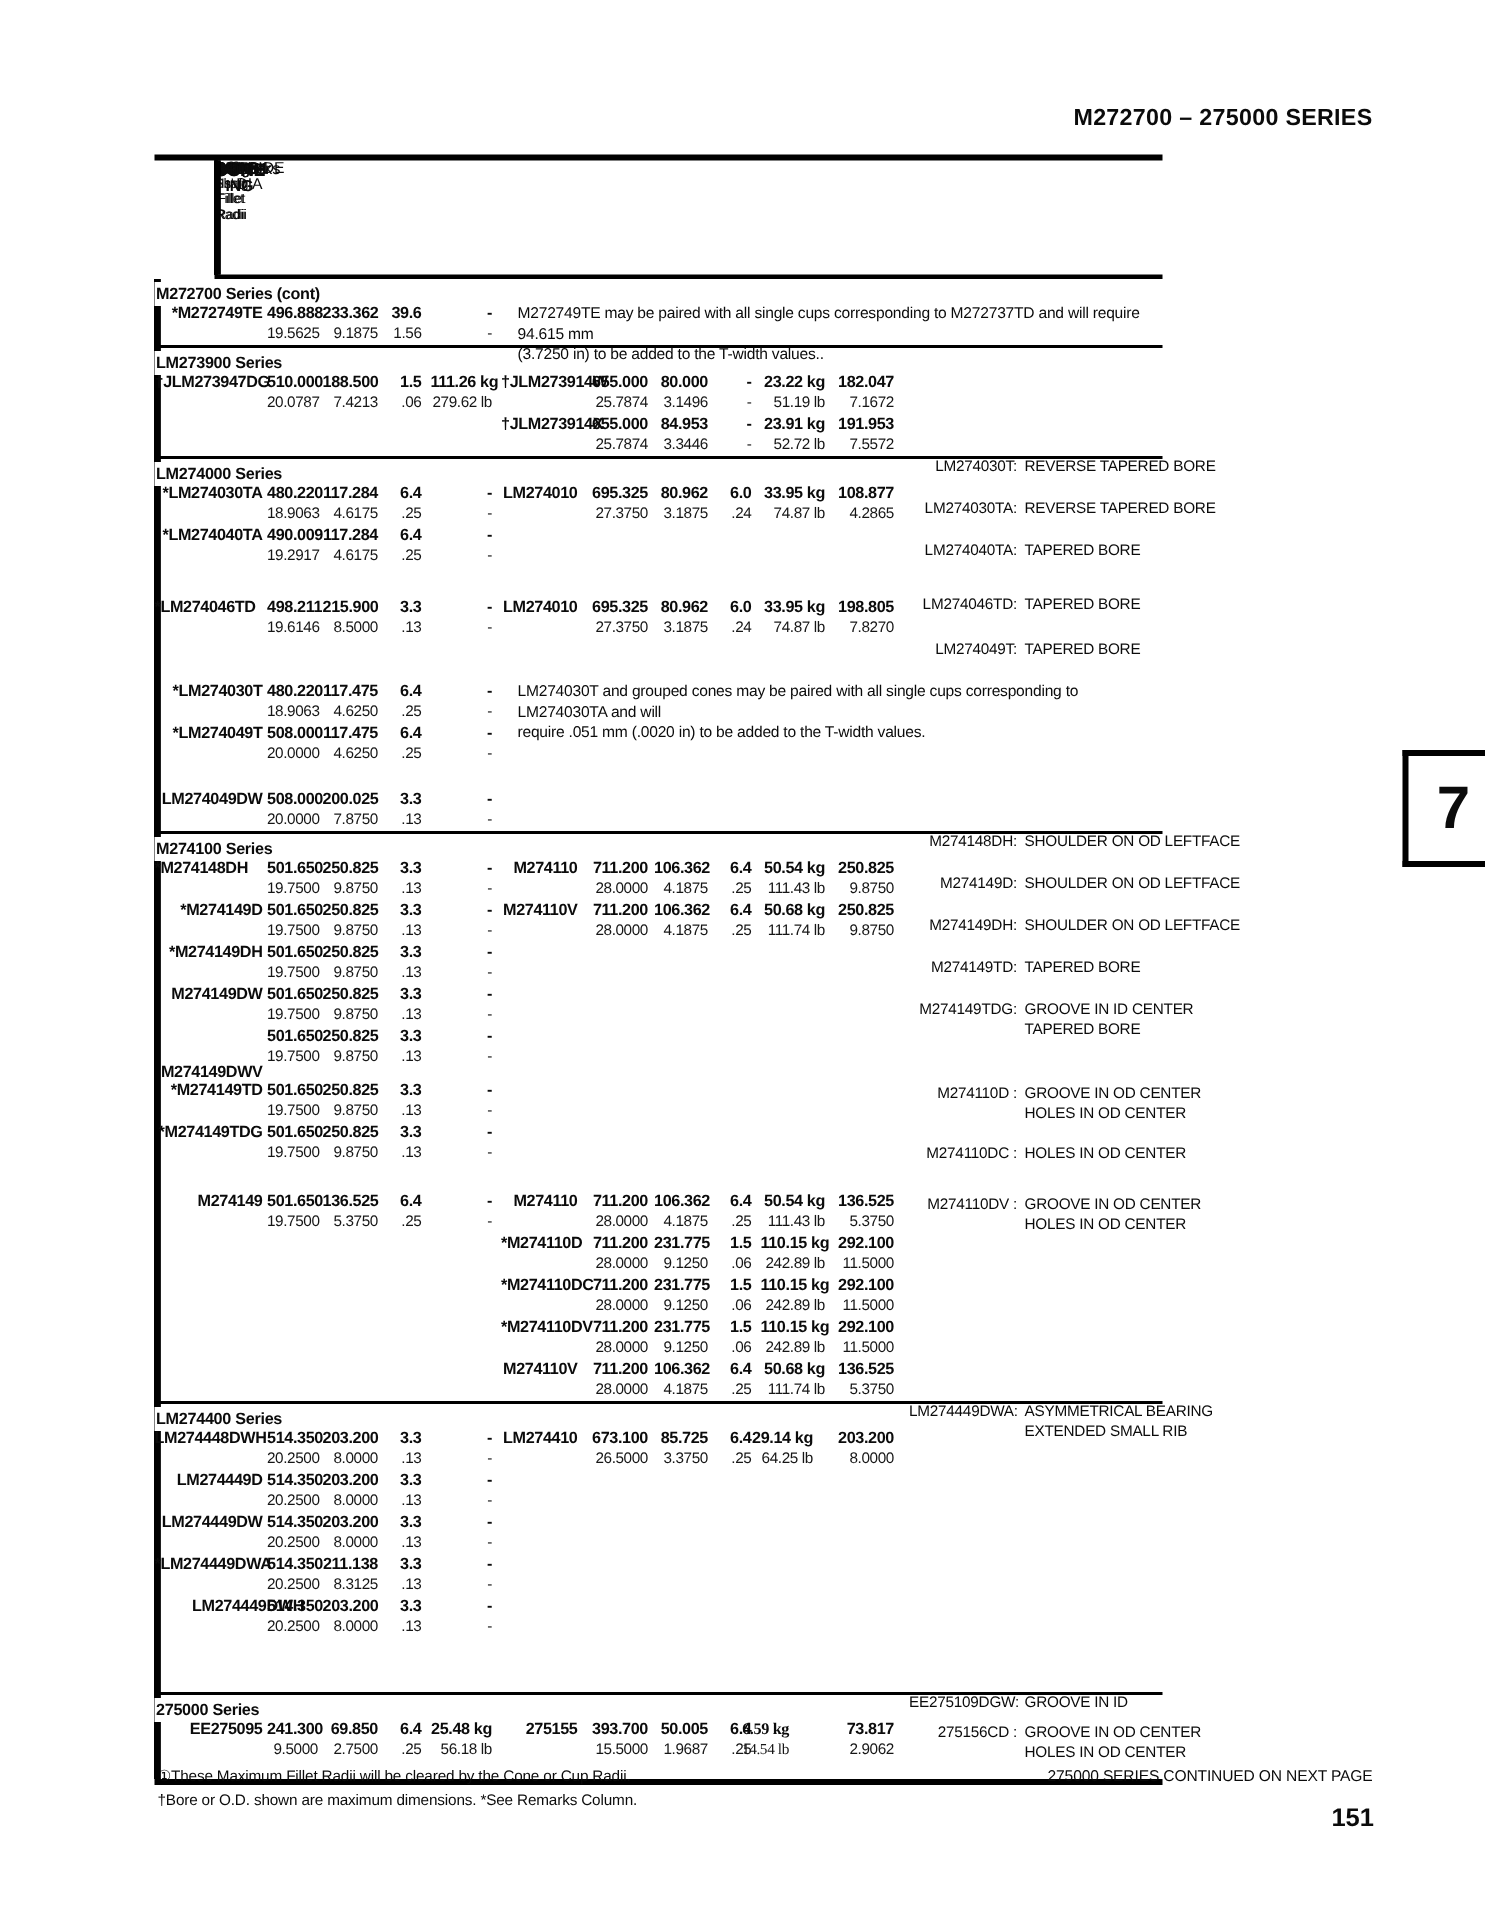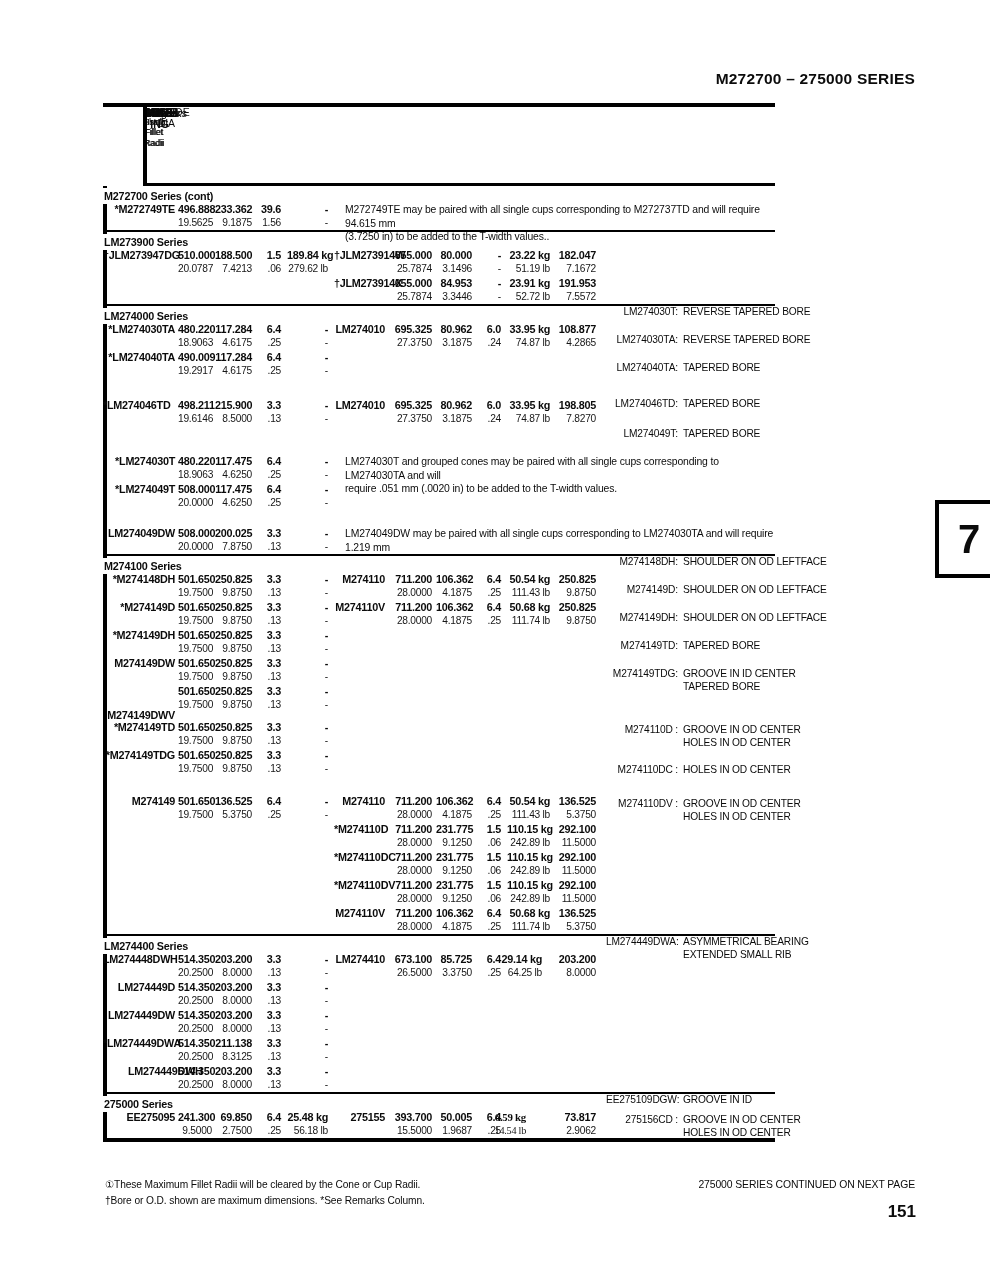--- a/index.html
+++ b/index.html
@@ -14,21 +14,21 @@
   .vline.sub{top:30px;}
   .hline{position:absolute;height:2px;background:#000;}
   .hcell{position:absolute;text-align:center;font-size:10.5px;line-height:12px;}
   .hgroup{font-weight:bold;font-size:12px;letter-spacing:-.2px;}
   .hsym{font-weight:bold;font-size:11px;}
   .hsmall{font-size:9.3px;line-height:10.2px;letter-spacing:-.2px;}
   .hbear{font-weight:bold;font-size:10.5px;line-height:11.5px;}
   .hremarks{font-size:11px;}
   .section{position:relative;}
   .section.sep{border-top:2.5px solid #000;}
-  .section:last-child{padding-bottom:0;}
+  .section:last-child{padding-bottom:12px;margin-top:36px;}
   .slabel-row{position:relative;height:16px;z-index:2;}
   .slabel{display:inline-block;background:#fff;font-weight:bold;font-size:10.8px;line-height:15px;
           padding:1px 5px 0 1px;position:relative;z-index:2;letter-spacing:-.2px;white-space:nowrap;}
   .row{position:relative;height:28px;}
   .cell{position:absolute;top:1px;text-align:right;z-index:2;white-space:nowrap;}
   .m,.pn{display:block;font-weight:bold;font-size:10.8px;line-height:13px;letter-spacing:-.25px;}
   .i{display:block;font-weight:normal;font-size:10.2px;line-height:13px;letter-spacing:-.25px;color:#161616;}
   .remark{position:absolute;left:503px;top:0;display:flex;z-index:3;font-size:10.2px;line-height:12.8px;
           letter-spacing:-.15px;white-space:nowrap;}
   .rlabel{width:72px;text-align:right;margin-right:5px;flex:none;}
@@ -166,21 +166,21 @@
             </div>
             <div class="cell" style="left: 112px; width: 37px;">
               <span class="m">188.500</span>
               <span class="i">7.4213</span>
             </div>
             <div class="cell" style="left: 153px; width: 25px;">
               <span class="m">1.5</span>
               <span class="i">.06</span>
             </div>
             <div class="cell" style="left: 184px; width: 41px;">
-              <span class="m">189.84 kg</span>
+              <span class="m">111.26 kg</span>
               <span class="i">279.62 lb</span>
             </div>
             <div class="cell" style="left: 231px; width: 51px;">
               <span class="pn">†JLM273914W</span>
             </div>
             <div class="cell" style="left: 285px; width: 44px;">
               <span class="m">655.000</span>
               <span class="i">25.7874</span>
             </div>
             <div class="cell" style="left: 333px; width: 36px;">
@@ -428,33 +428,32 @@
             </div>
             <div class="cell" style="left: 153px; width: 25px;">
               <span class="m">3.3</span>
               <span class="i">.13</span>
             </div>
             <div class="cell" style="left: 184px; width: 41px;">
               <span class="m">-</span>
               <span class="i">-</span>
             </div>
             <div class="rspan">
-              <div class="rline">LM274049DW may be paired with all single cups corresponding to LM274030TA and will require 1.219 mm</div>
             </div>
           </div>
         </div>
         <div class="section sep">
           <div class="slabel-row"><span class="slabel">M274100 Series</span><div class="remark">
               <span class="rlabel">M274148DH:</span>
               <div class="rlines">
                 <div class="rline">SHOULDER ON OD LEFTFACE</div>
               </div>
             </div></div>
           <div class="row">
-            <div class="cell" style="left: 0px; width: 72px;">
+            <div class="cell" style="left: 0px; width: 52px;">
               <span class="pn">*M274148DH</span>
             </div>
             <div class="cell" style="left: 75px; width: 34px;">
               <span class="m">501.650</span>
               <span class="i">19.7500</span>
             </div>
             <div class="cell" style="left: 112px; width: 37px;">
               <span class="m">250.825</span>
               <span class="i">9.8750</span>
             </div>

